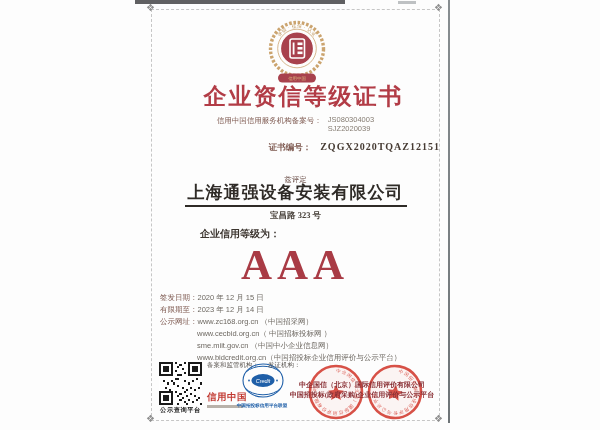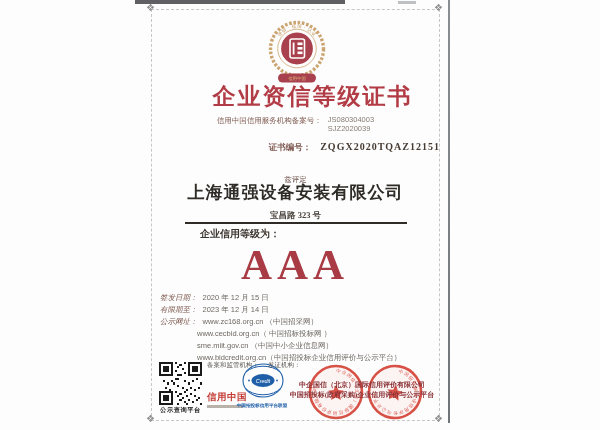--- a/index.html
+++ b/index.html
@@ -9,45 +9,45 @@
   
   .scan-bar{left:135px;top:0;width:210px;height:4px;background:#4f4f51;opacity:.9;}
   .scan-tick{left:398px;top:1px;width:18px;height:3px;background:#aeb2b4;opacity:.8;}
   .paper-edge{left:448px;top:0;width:2px;height:423px;background:linear-gradient(#888e91,#6e7477);}
   
   .frame{left:151px;top:9px;width:289px;height:412px;border:1px dashed #c6c6c6;box-sizing:border-box;}
   .orn{font-size:10px;color:#8f8f8f;line-height:10px;}
   
   .emblem{left:261px;top:17px;}
   
-  .title{left:168px;top:84px;width:289px;text-align:center;font-size:23px;font-weight:bold;
+  .title{left:159px;top:84px;width:289px;text-align:center;font-size:23px;font-weight:bold;
          color:#b23c46;letter-spacing:2px;line-height:24px;}
   
   .reg{left:151px;top:115px;width:289px;display:flex;justify-content:center;gap:6px;}
   .reg-label{font-family:"Liberation Serif",serif;font-size:7.5px;color:#7d584f;line-height:9px;padding-top:1px;}
   .reg-vals{font-size:7.5px;color:#857c72;line-height:9px;text-align:left;}
   
   .certno{left:151px;top:141px;width:289px;display:flex;justify-content:flex-end;gap:9px;align-items:baseline;}
   .certno-label{font-family:"Liberation Serif",serif;font-weight:bold;font-size:8.5px;color:#7d584f;}
   .certno-value{font-family:"Liberation Serif",serif;font-weight:bold;font-size:10px;color:#463b33;letter-spacing:1px;}
   .hereby{left:151px;top:163px;width:289px;text-align:center;font-family:"Liberation Serif",serif;
           font-size:7.5px;color:#6b4f48;margin-top:12px;}
   
   .company-wrap{left:151px;top:181px;width:289px;text-align:center;}
   .company{display:inline-block;font-family:"Liberation Serif",serif;font-weight:bold;font-size:17px;
-           color:#2f2b27;letter-spacing:1px;border-bottom:2px solid #2f2b27;padding:0 3px 18px 3px;}
+           color:#2f2b27;letter-spacing:1px;border-bottom:2px solid #2f2b27;padding:0 3px 1px 3px;}
   .address{left:151px;top:210px;width:289px;text-align:center;font-family:"Liberation Serif",serif;
            font-weight:bold;font-size:8.5px;color:#463f38;}
   .grade-label{left:200px;top:227px;font-family:"Liberation Serif",serif;font-weight:bold;
                font-size:10px;color:#3c352f;}
   .grade{left:151px;top:243px;width:288px;text-align:center;font-family:"Liberation Serif",serif;
          font-weight:bold;font-size:43px;letter-spacing:5px;color:#a93b45;line-height:44px;}
   
   .meta{left:160px;top:292px;font-size:7.5px;line-height:12.1px;white-space:nowrap;}
-  .ml{font-family:"Liberation Serif",serif;color:#7d584f;margin-right:5px;font-style:italic;}
+  .ml{font-family:"Liberation Serif",serif;color:#7d584f;}
   .mv{color:#6e6962;}
   .indent{padding-left:37px;}
   
   .qr{left:158px;top:362px;}
   .qr-cap{left:156px;top:406px;width:49px;text-align:center;font-size:6.3px;font-weight:bold;
           color:#1d1d1d;letter-spacing:.5px;}
   .reg-org{left:207px;top:361px;font-family:"Liberation Serif",serif;font-size:6.5px;color:#5a5550;}
   .cc-logo{left:207px;top:391px;}
   .cc-text{font-size:9.5px;font-weight:bold;color:#c23a32;letter-spacing:.5px;}
   .cc-bar{width:36px;height:3px;background:#b9b2aa;margin-top:1px;}

